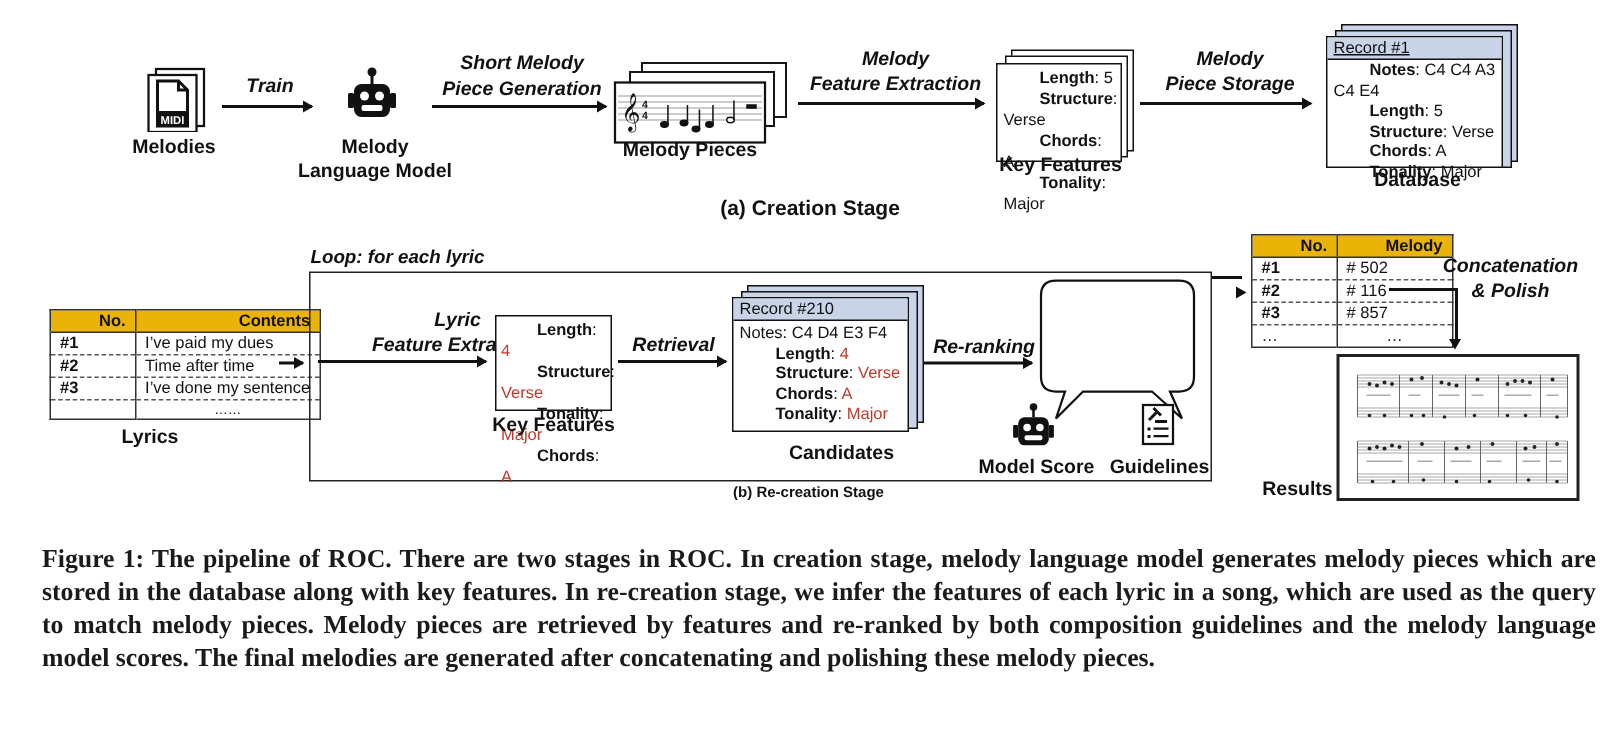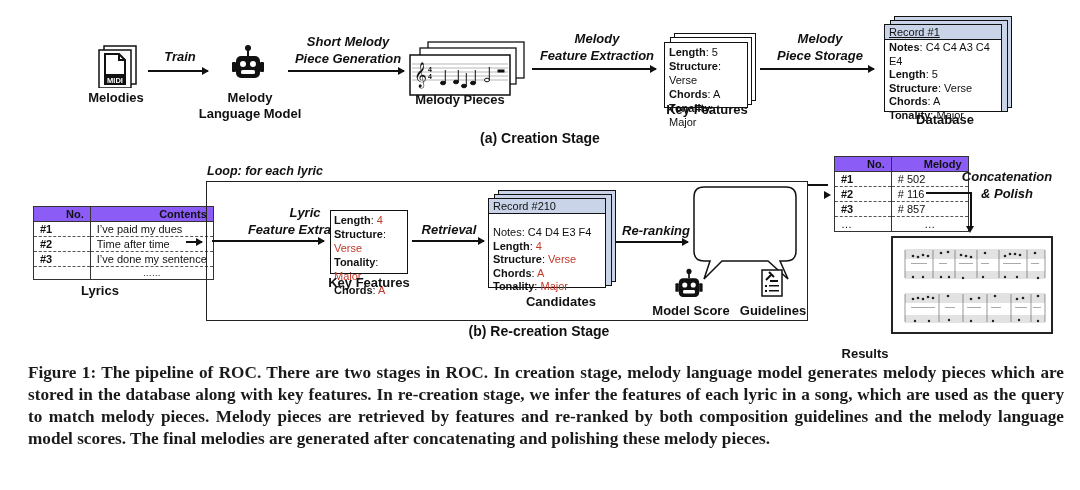--- a/index.html
+++ b/index.html
@@ -4,27 +4,27 @@
 <style>
   html, body { margin:0; padding:0; background:#ffffff; }
   body { width:1080px; height:490px; position:relative; overflow:hidden; font-family:"Liberation Sans", sans-serif; color:#111; }
   .abs { position:absolute; }
   .lbl { font-weight:bold; font-size:13px; text-align:center; white-space:nowrap; }
   .ital { font-style:italic; font-weight:bold; font-size:13px; text-align:center; white-space:nowrap; line-height:17px; }
   .arrow { position:absolute; height:1.5px; background:#111; }
   .arrow::after { content:""; position:absolute; right:-1px; top:-3.5px; border-left:7px solid #111; border-top:4px solid transparent; border-bottom:4px solid transparent; }
   .card { position:absolute; background:#fff; border:1.5px solid #111; }
   .feat { font-size:11px; line-height:14px; padding:3px 4px; }
-  .feat b { font-weight:bold; }
+  .feat b { font-weight:bold;margin-left:24px; }
   .red { color:#c0392b; }
   .rec-head { background:#c9d4e8; border-bottom:1.5px solid #111; font-size:11px; padding:1px 4px; }
   .tbl { position:absolute; border:1.5px solid #333; border-collapse:collapse; font-size:11px; }
   .tbl td { padding:1px 6px; border-left:1px solid #333; border-bottom:1px dashed #555; white-space:nowrap; }
   .tbl td:first-child { border-left:none; font-weight:bold; }
-  .tbl tr.hdr td { background:#8b5cf6; border-bottom:1.5px solid #333;padding-left:32px; }
+  .tbl tr.hdr td { background:#eab308; border-bottom:1.5px solid #333;padding-left:32px; }
   .caption { position:absolute; left:28px; top:362px; width:1036px; font-family:"Liberation Serif", serif; font-weight:bold; font-size:17.2px; line-height:22px; text-align:justify; color:#1a1a1a; }
 </style>
 </head>
 <body>
 
 <div>
 
   <div class="abs" style="left:96px;top:44px;width:44px;height:44px;">
     <svg width="44" height="44" viewBox="0 0 44 44">
       <rect x="8" y="2" width="32" height="38" fill="#fff" stroke="#111" stroke-width="1.5"></rect>
@@ -180,21 +180,21 @@
   </div>
   <div class="abs lbl" style="left:322px;top:275px;width:94px;">Key Features</div>
 
   <div class="abs ital" style="left:414px;top:221px;width:70px;">Retrieval</div>
   <div class="arrow" style="left:412px;top:240px;width:72px;"></div>
 
   <div class="card" style="left:498px;top:190px;width:116px;height:90px;background:#c9d4e8;"></div>
   <div class="card" style="left:494px;top:194px;width:116px;height:90px;background:#c9d4e8;"></div>
   <div class="card" style="left:488px;top:198px;width:116px;height:88px;">
     <div class="rec-head">Record #210</div>
-    <div class="feat" style="padding:12px 4px;line-height:13.5px;">
+    <div class="feat" style="padding:2px 4px;line-height:13.5px;">
       <div>Notes: C4 D4 E3 F4</div>
       <div><b>Length</b>: <span class="red">4</span></div>
       <div><b>Structure</b>: <span class="red">Verse</span></div>
       <div><b>Chords</b>: <span class="red">A</span></div>
       <div><b>Tonality</b>: <span class="red">Major</span></div>
     </div>
   </div>
   <div class="abs lbl" style="left:496px;top:294px;width:100px;text-align:right;">Candidates</div>
 
   <div class="abs ital" style="left:614px;top:222px;width:76px;text-align:right;">Re-ranking</div>
@@ -226,21 +226,21 @@
       <path d="M6 12 L12 6 M9 4 L14 9" stroke="#111" stroke-width="2"></path>
       <rect x="10" y="12" width="8" height="2" fill="#111"></rect>
       <rect x="5" y="17" width="2" height="2" fill="#111"></rect>
         <rect x="9" y="17" width="10" height="1.5" fill="#111"></rect>
       <rect x="5" y="22" width="2" height="2" fill="#111"></rect>
         <rect x="9" y="22" width="10" height="1.5" fill="#111"></rect>
     </svg>
   </div>
   <div class="abs lbl" style="left:738px;top:303px;width:70px;">Guidelines</div>
 
-  <div class="abs lbl" style="left:454px;top:323px;width:170px;font-size:14px;">(b) Re-creation Stage</div>
+  <div class="abs lbl" style="left:454px;top:323px;width:170px;font-size:10px;">(b) Re-creation Stage</div>
 
   <div class="abs" style="left:808px;top:184px;width:20px;height:1.5px;background:#111;"></div>
   <div class="arrow" style="left:808px;top:194px;width:22px;height:0;background:transparent;"></div>
 
   <table class="tbl" style="left:834px;top:156px;width:90px;">
     <tbody>
         <tr class="hdr">
           <td>No.</td>
           <td style="font-weight:bold;">Melody</td>
         </tr>
@@ -364,16 +364,16 @@
           <rect x="138" y="25" width="8" height="1"></rect>
         <rect x="18" y="69" width="24" height="1"></rect>
           <rect x="52" y="69" width="10" height="1"></rect>
           <rect x="74" y="69" width="14" height="1"></rect>
           <rect x="98" y="69" width="10" height="1"></rect>
           <rect x="122" y="69" width="12" height="1"></rect>
           <rect x="140" y="69" width="8" height="1"></rect>
       </g>
     </svg>
   </div>
-  <div class="abs lbl" style="left:838px;top:318px;width:54px;margin-top:28px;">Results</div>
+  <div class="abs lbl" style="left:838px;top:318px;width:54px;">Results</div>
 </div>
 
 <div class="caption">Figure 1: The pipeline of ROC. There are two stages in ROC. In creation stage, melody language model generates melody pieces which are stored in the database along with key features. In re-creation stage, we infer the features of each lyric in a song, which are used as the query to match melody pieces. Melody pieces are retrieved by features and re-ranked by both composition guidelines and the melody language model scores. The final melodies are generated after concatenating and polishing these melody pieces.</div>
 
 </body></html>

